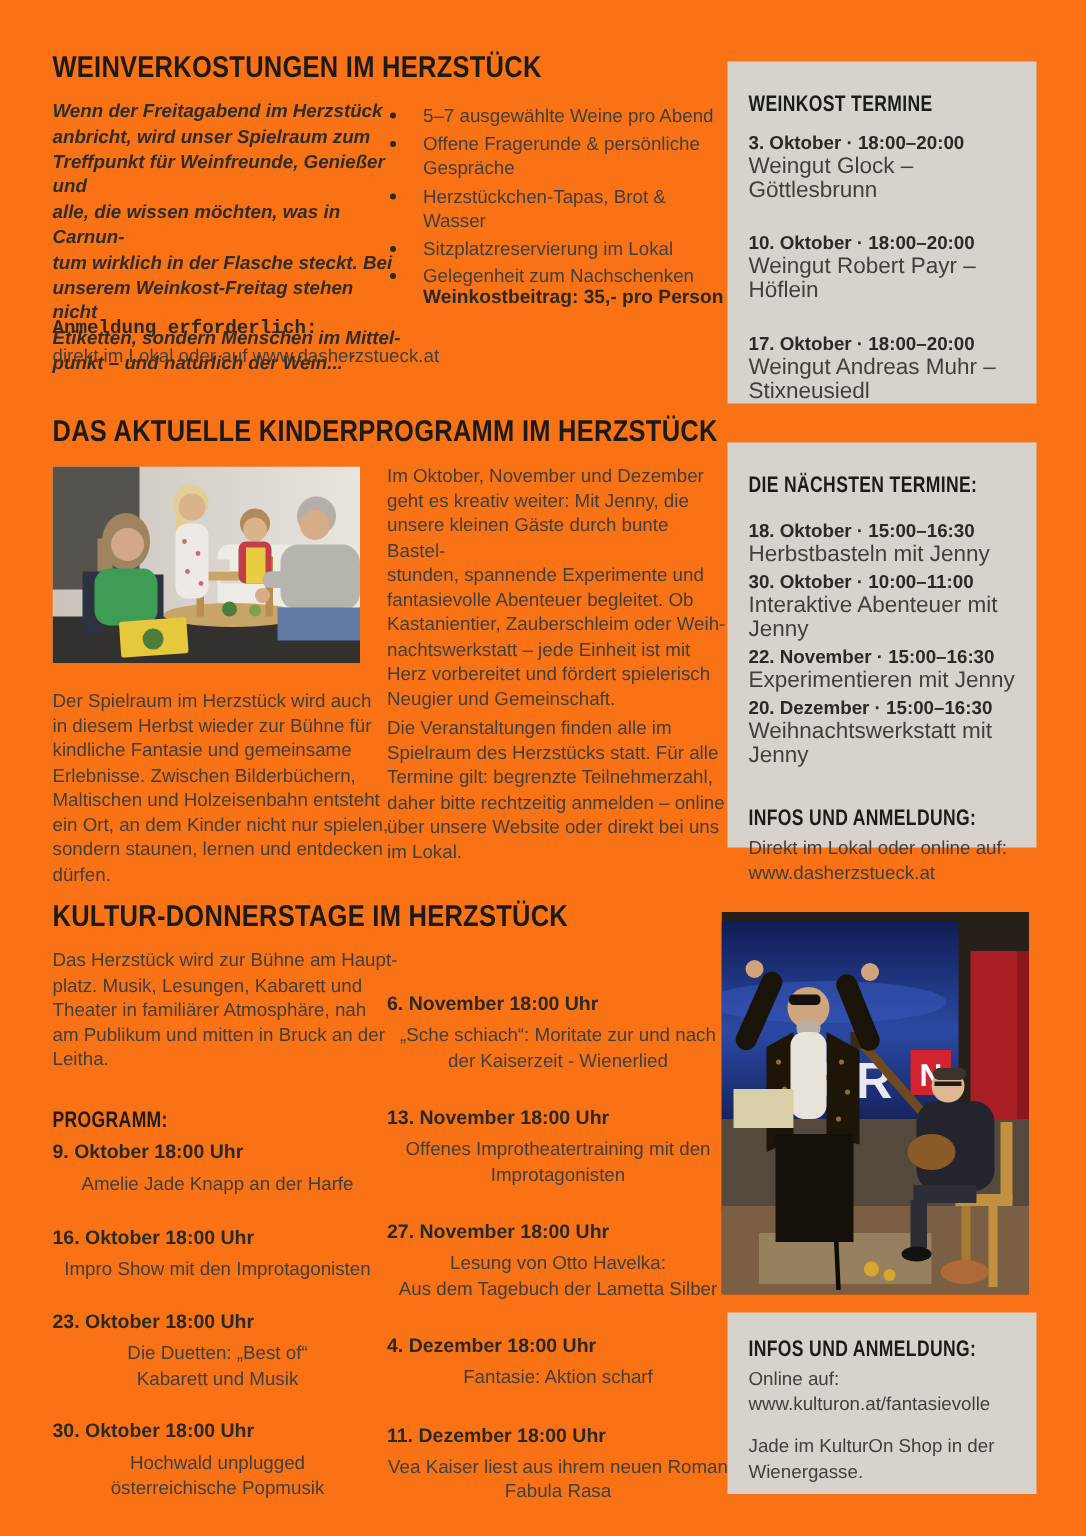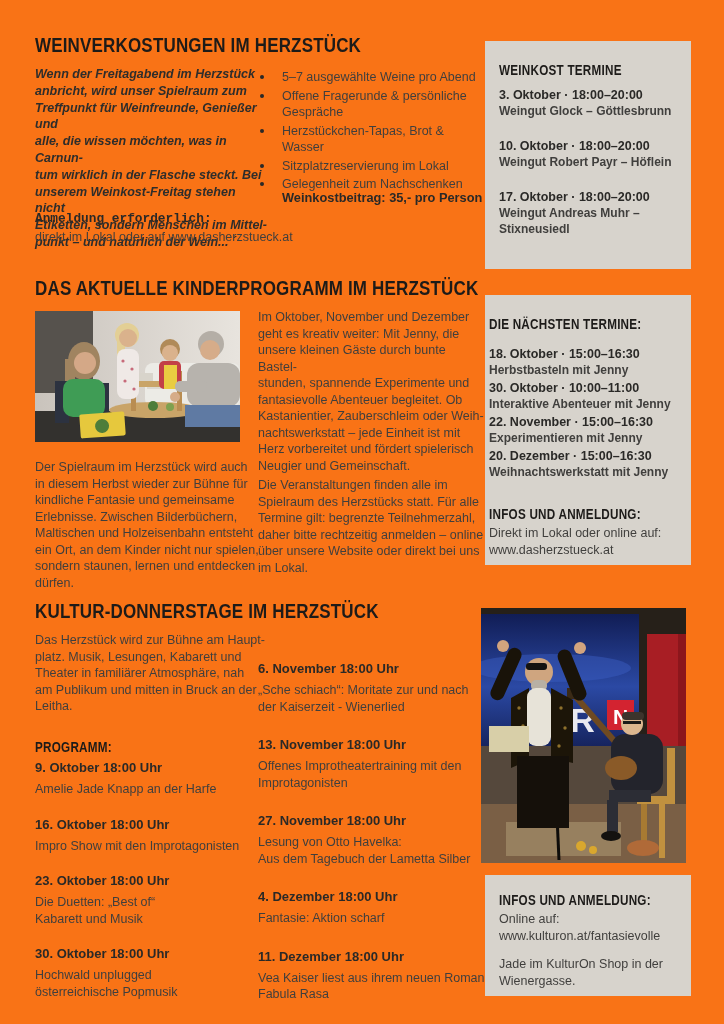--- a/index.html
+++ b/index.html
@@ -25,35 +25,35 @@
     font-style:italic; font-weight:bold; font-size:12.5px; line-height:16.8px;
     color:#2e2d2b; white-space:pre-line;
   }
   .bold-line { font-weight:bold; color:#2a2927; font-size:12.8px; }
   .bullets { width:230px; }
   .bullet-row { display:flex; margin-bottom:2px; }
   .dot { width:4px; height:4px; border-radius:50%; background:#2a2927; margin:6px 18px 0 4px; flex:none; }
   .bullet-text { font-size:12.5px; line-height:16.5px; white-space:pre-line; }
   .graybox { background:#d7d3cc; }
   .box1 { left:485px; top:41px; width:206px; height:228px; padding:20px 14px; }
-  .box2 { left:485px; top:295px; width:206px; height:270px; padding:20px 4px; }
+  .box2 { left:485px; top:295px; width:206px; height:270px; padding:20px 14px; }
   .box3 { left:485px; top:875px; width:206px; height:121px; padding:16px 14px; }
   .box-title-wrap { margin-bottom:8px; }
   .box2 .box-title-wrap { margin-bottom:13px; }
   .box3 .box-title-wrap { margin-bottom:2px; }
   .box-item { margin-bottom:19px; }
   .box2 .box-item { margin-bottom:2px; }
   .box-date { font-weight:bold; font-size:12.5px; color:#2a2927; line-height:16px; }
-  .box-name { font-size:12px; line-height:16px;font-weight:bold; }
+  .box-name { font-size:15px; line-height:16px; }
   .box-info-title { margin-top:25px; margin-bottom:2px; }
   .box-text { font-size:12.5px; line-height:16.5px; white-space:pre-line; }
   .entry { margin-bottom:19px; }
   .entry.c2 { margin-bottom:22px; }
   .entry-date { font-weight:bold; font-size:13px; color:#2a2927; line-height:16px; margin-bottom:5px; }
-  .entry-name { font-size:12.5px; line-height:16.5px; white-space:pre-line; }
+  .entry-name { font-size:12.5px; line-height:16.5px; white-space:pre-line;text-align:center; }
   .photo { display:block; }
 </style>
 </head>
 <body>
 
 <div class="page">
 
   <div class="abs" style="left:35px; top:34px;">
     <span class="sec-title">WEINVERKOSTUNGEN IM HERZSTÜCK</span>
   </div>

